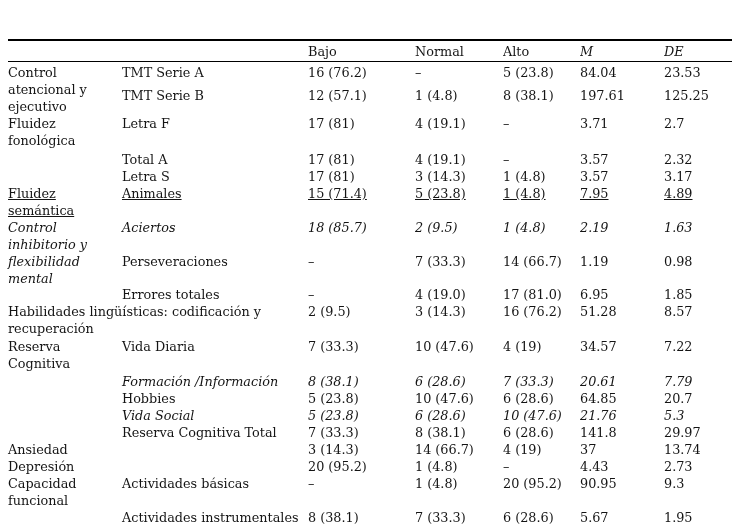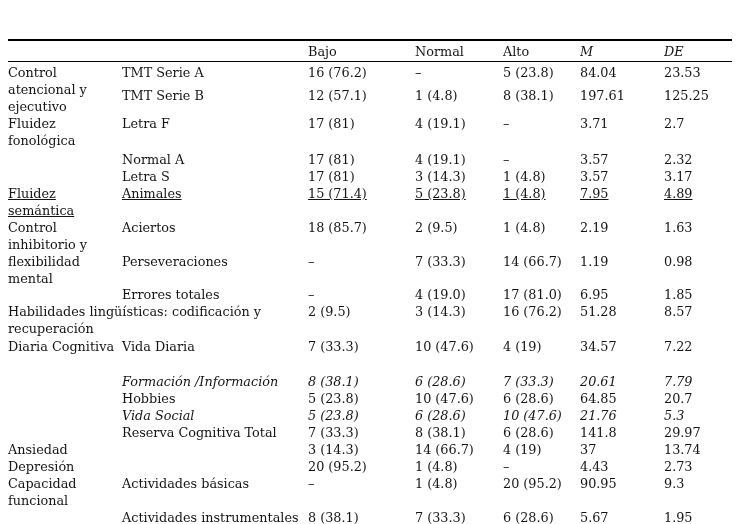--- a/index.html
+++ b/index.html
@@ -56,21 +56,21 @@
   td.test { white-space: nowrap; }
   td.val  { white-space: nowrap; }
 
   
   tbody tr:nth-child(1)  { height: 24px; }
   tbody tr:nth-child(2)  { height: 27px; }
   tbody tr:nth-child(3)  { height: 36px; }
   tbody tr:nth-child(4)  { height: 17px; }
   tbody tr:nth-child(5)  { height: 14px; }
   tbody tr:nth-child(6)  { height: 34px; text-decoration: underline; }
-  tbody tr:nth-child(7)  { height: 34px; }
+  tbody tr:nth-child(7)  { height: 34px; font-style: italic; }
   tbody tr:nth-child(8)  { height: 33px; }
   tbody tr:nth-child(9)  { height: 17px; }
   tbody tr:nth-child(10) { height: 35px; margin-top: 6px; }
   tbody tr:nth-child(11) { height: 35px; }
   tbody tr:nth-child(12) { height: 17px; font-style: italic; }
   tbody tr:nth-child(13) { height: 17px; }
   tbody tr:nth-child(14) { height: 17px; font-style: italic; }
   tbody tr:nth-child(15) { height: 16px; }
   tbody tr:nth-child(16) { height: 17px; }
   tbody tr:nth-child(17) { height: 17px; }
@@ -124,21 +124,21 @@
         <tr>
           <td class="cat" rowspan="3">Fluidez fonológica</td>
           <td class="test">Letra F</td>
           <td class="val">17 (81)</td>
           <td class="val">4 (19.1)</td>
           <td class="val">–</td>
           <td class="val">3.71</td>
           <td class="val">2.7</td>
         </tr>
         <tr>
-          <td class="test">Normal A</td>
+          <td class="test">Total A</td>
           <td class="val">17 (81)</td>
           <td class="val">4 (19.1)</td>
           <td class="val">–</td>
           <td class="val">3.57</td>
           <td class="val">2.32</td>
         </tr>
         <tr>
           <td class="test">Letra S</td>
           <td class="val">17 (81)</td>
           <td class="val">3 (14.3)</td>
@@ -182,21 +182,21 @@
         </tr>
         <tr>
           <td class="cat" colspan="2">Habilidades lingüísticas: codificación y recuperación</td>
           <td class="val">2 (9.5)</td>
           <td class="val">3 (14.3)</td>
           <td class="val">16 (76.2)</td>
           <td class="val">51.28</td>
           <td class="val">8.57</td>
         </tr>
         <tr>
-          <td class="cat" rowspan="5">Diaria Cognitiva</td>
+          <td class="cat" rowspan="5">Reserva Cognitiva</td>
           <td class="test">Vida Diaria</td>
           <td class="val">7 (33.3)</td>
           <td class="val">10 (47.6)</td>
           <td class="val">4 (19)</td>
           <td class="val">34.57</td>
           <td class="val">7.22</td>
         </tr>
         <tr>
           <td class="test">Formación /Información</td>
           <td class="val">8 (38.1)</td>

